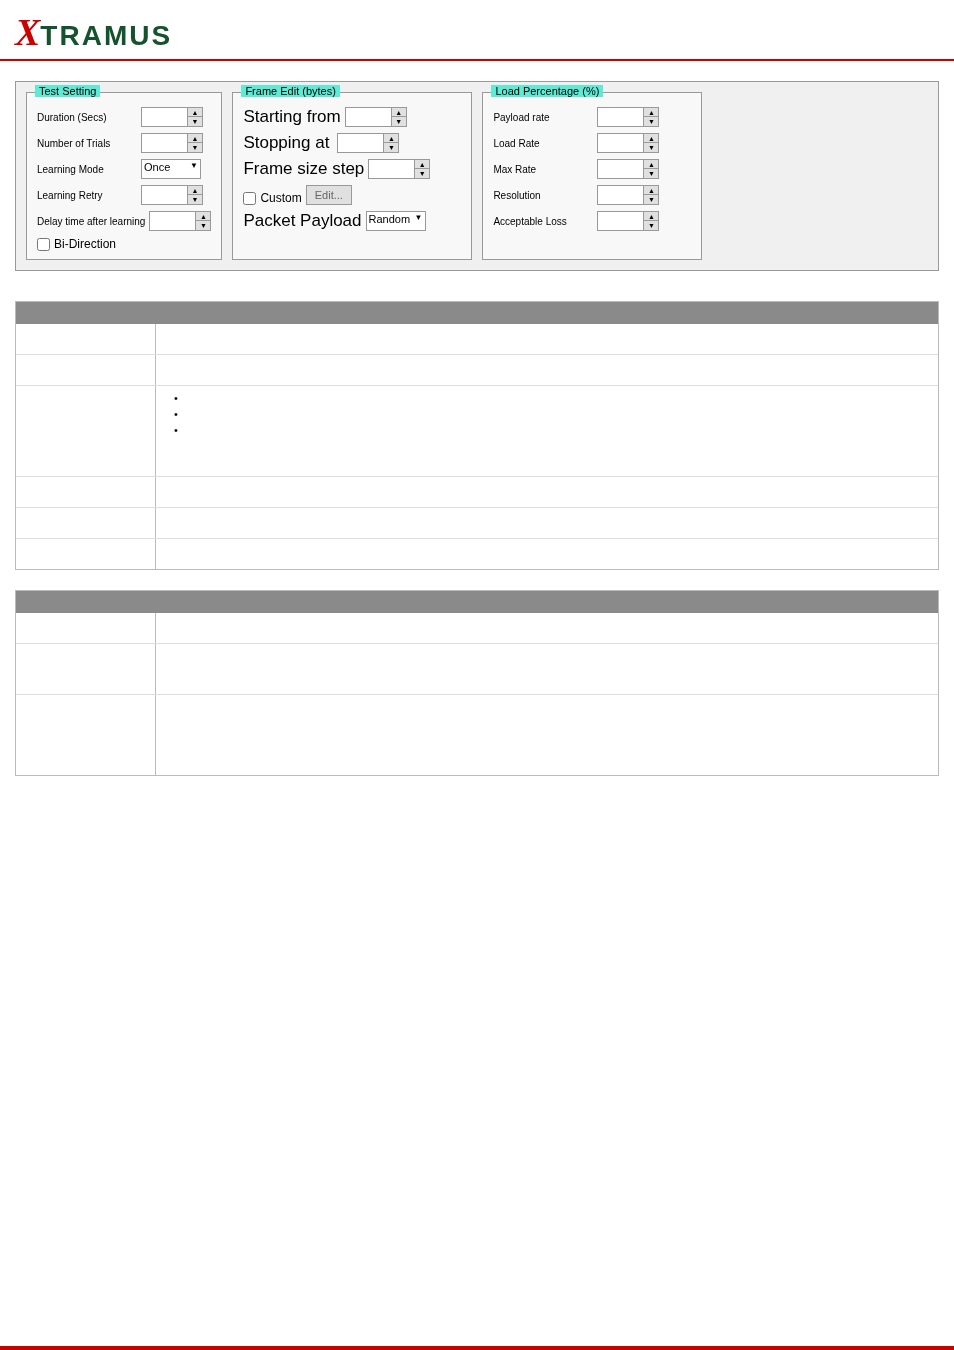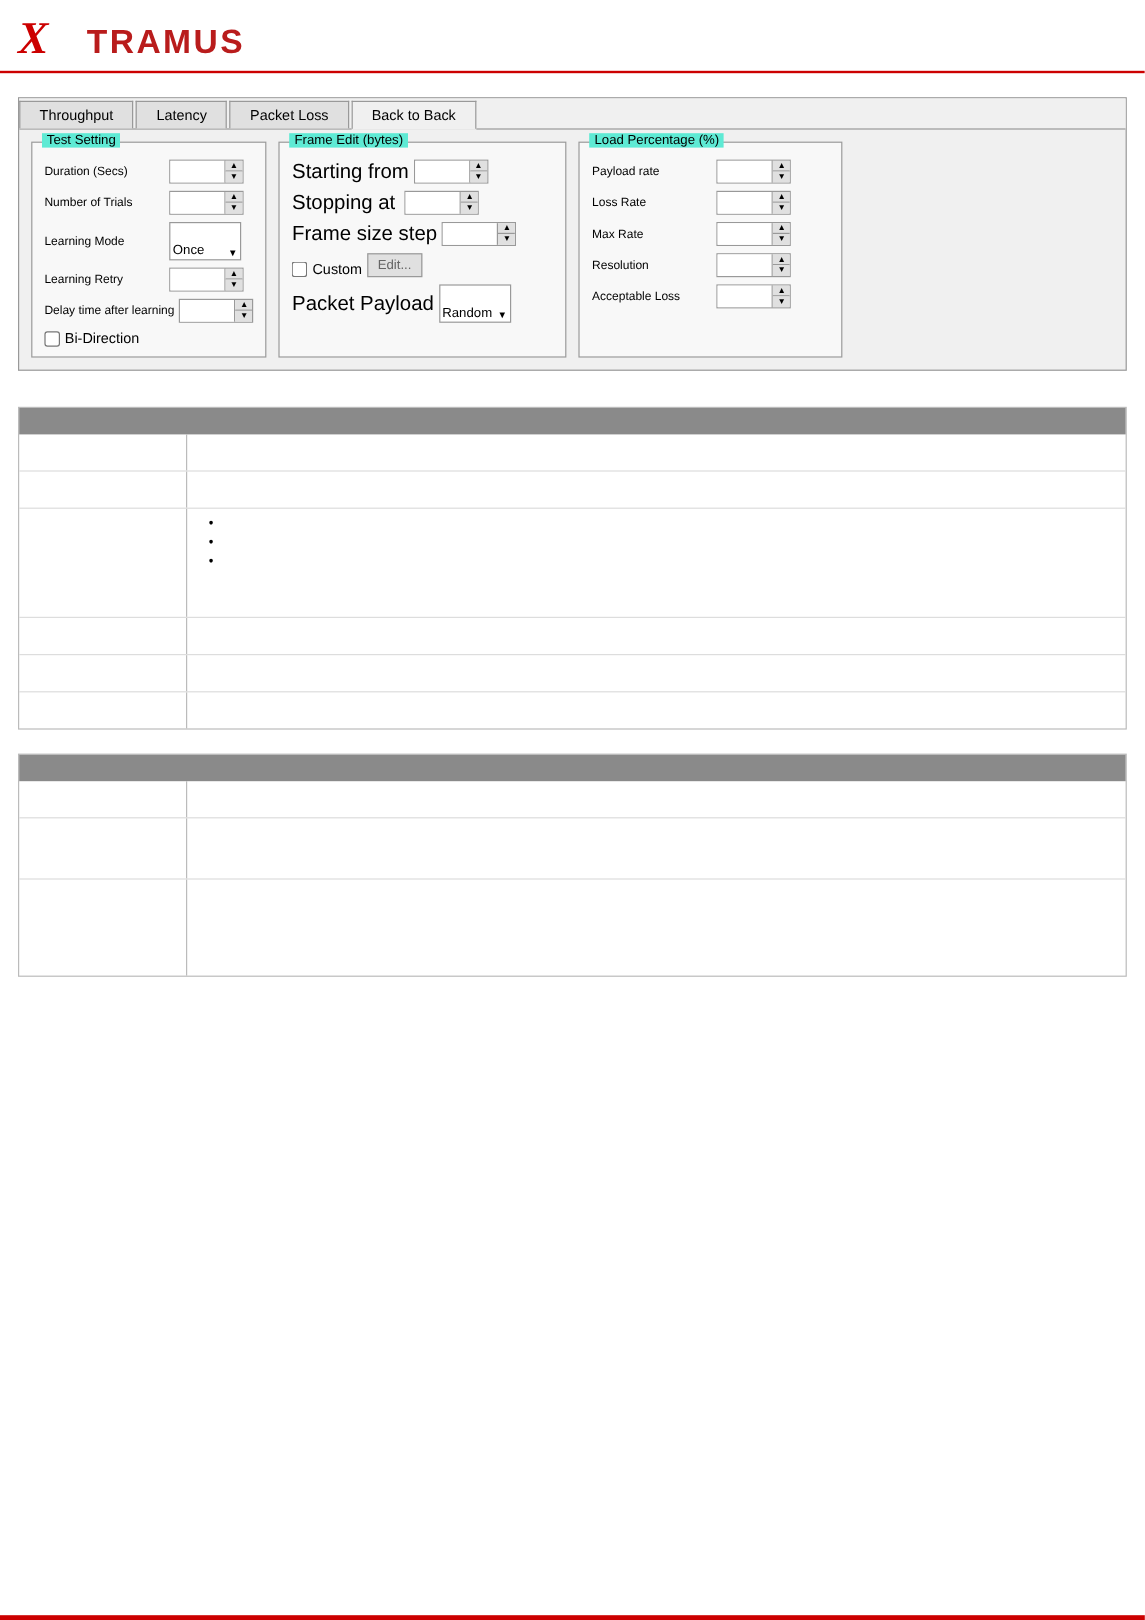--- a/index.html
+++ b/index.html
@@ -23,26 +23,25 @@
       gap: 0;
     }
     .logo-x {
       color: #cc0000;
       font-size: 38px;
       font-weight: bold;
       font-style: italic;
       font-family: 'Times New Roman', serif;
     }
     .logo-tramus {
-      color: #b91c1c;
+      color: #14532d;
       font-size: 28px;
       font-weight: bold;
       letter-spacing: 2px;
       font-family: Arial, sans-serif;
-      margin-left: 32px;
     }
 
     
     .main-content {
       padding: 20px 15px;
     }
 
     
     .tab-panel {
       border: 1px solid #999;
@@ -149,23 +148,23 @@
     .spinbox-btns button:first-child {
       border-bottom: 1px solid #999;
     }
 
     
     .dropdown {
       border: 1px solid #999;
       background: #fff;
       font-size: 11px;
       padding: 1px 2px;
-      height: 32px;
-      display: flex;
-      align-items: flex-end;
+      height: 20px;
+      display: flex;
+      align-items: flex-start;
       justify-content: space-between;
       cursor: pointer;
       min-width: 60px;
     }
     .dropdown-arrow {
       font-size: 8px;
       margin-left: 4px;
     }
 
     
@@ -247,26 +246,20 @@
 <div class="header">
   <div class="logo">
     <span class="logo-x">X</span>
     <span class="logo-tramus">TRAMUS</span>
   </div>
 </div>
 
 <div class="main-content">
 
   <div class="tab-panel">
-    <div class="tab-bar">
-      <div class="tab"><span>Throughput</span></div>
-      <div class="tab"><span>Latency</span></div>
-      <div class="tab"><span>Packet Loss</span></div>
-      <div class="tab active"><span>Back to Back</span></div>
-    </div>
 
     <div class="tab-content">
 
       <div class="group-box left-panel">
         <span class="group-title">Test Setting</span>
         <div class="inner">
           <div class="form-row">
             <span class="form-label">Duration (Secs)</span>
             <div class="spinbox">
               <input type="text" style="">
@@ -385,21 +378,21 @@
             <div class="spinbox">
               <input type="text" style="">
               <div class="spinbox-btns">
                 <button>▲</button>
                 <button>▼</button>
               </div>
             </div>
           </div>
 
           <div class="form-row">
-            <span class="form-label">Loss Rate</span>
+            <span class="form-label">Load Rate</span>
             <div class="spinbox">
               <input type="text" style="">
               <div class="spinbox-btns">
                 <button>▲</button>
                 <button>▼</button>
               </div>
             </div>
           </div>
 
           <div class="form-row">

